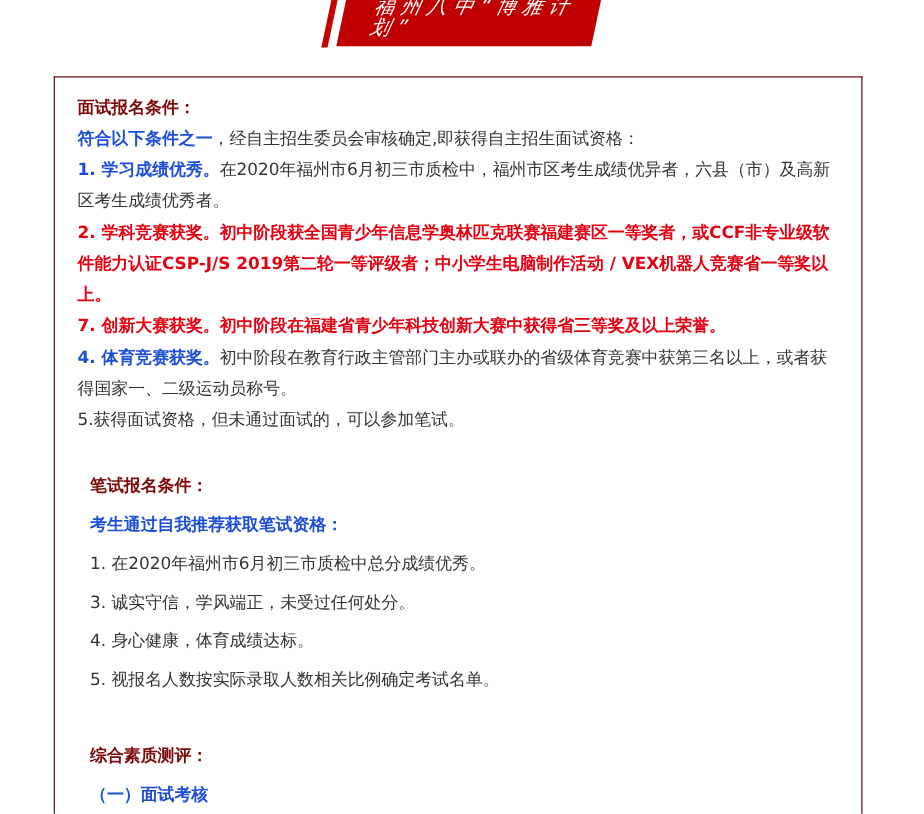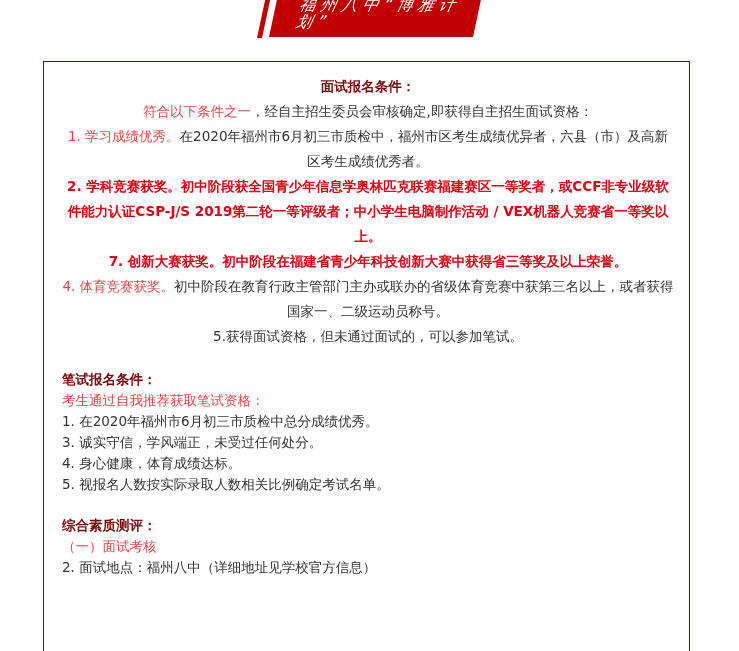--- a/index.html
+++ b/index.html
@@ -8,24 +8,24 @@
   .banner-wrap { position: absolute; left: 255px; top: 0; width: 230px; height: 38px; }
   .banner-stripe { position: absolute; left: 2px; top: 0; width: 5px; height: 38px;
                    background: #c40000; transform: skewX(-12deg); transform-origin: bottom left; }
   .banner { position: absolute; left: 14px; top: 0; width: 204px; height: 37px;
             background: #c00000; transform: skewX(-12deg); transform-origin: bottom left; overflow: hidden; }
   .banner-text { position: absolute; left: 24px; top: -4px; width: 190px; color: #ffffff;
                  font-size: 16px; line-height: 17px; font-style: italic; letter-spacing: 5px; }
   .box { position: absolute; left: 43px; top: 61px; width: 647px; height: 620px;
          border: 1.5px solid #6d0f14; border-bottom: none; box-sizing: border-box; }
   .content { position: absolute; left: 62px; top: 74px; width: 612px; font-size: 13.5px; }
-  .sec1 p { margin: 0; line-height: 25px; text-align: center; }
-  .sec2 p, .sec3 p { margin: 0; line-height: 21px; }
+  .sec1 p { margin: 0; line-height: 25px; }
+  .sec2 p, .sec3 p { margin: 10px; line-height: 21px; }
   .heading { color: #7d0a0a; font-weight: bold; }
-  .bold { font-weight: normal; color: #ef4444; }
+  .bold { font-weight: bold; color: #1d4ed8; }
   .red { color: #e60012; font-weight: bold; }
   .gap { height: 20px; }
 </style>
 </head>
 <body>
 
 <div class="banner-wrap">
   <div class="banner-stripe"></div>
   <div class="banner">
     <div class="banner-text">福州八中“博雅计划”</div>

